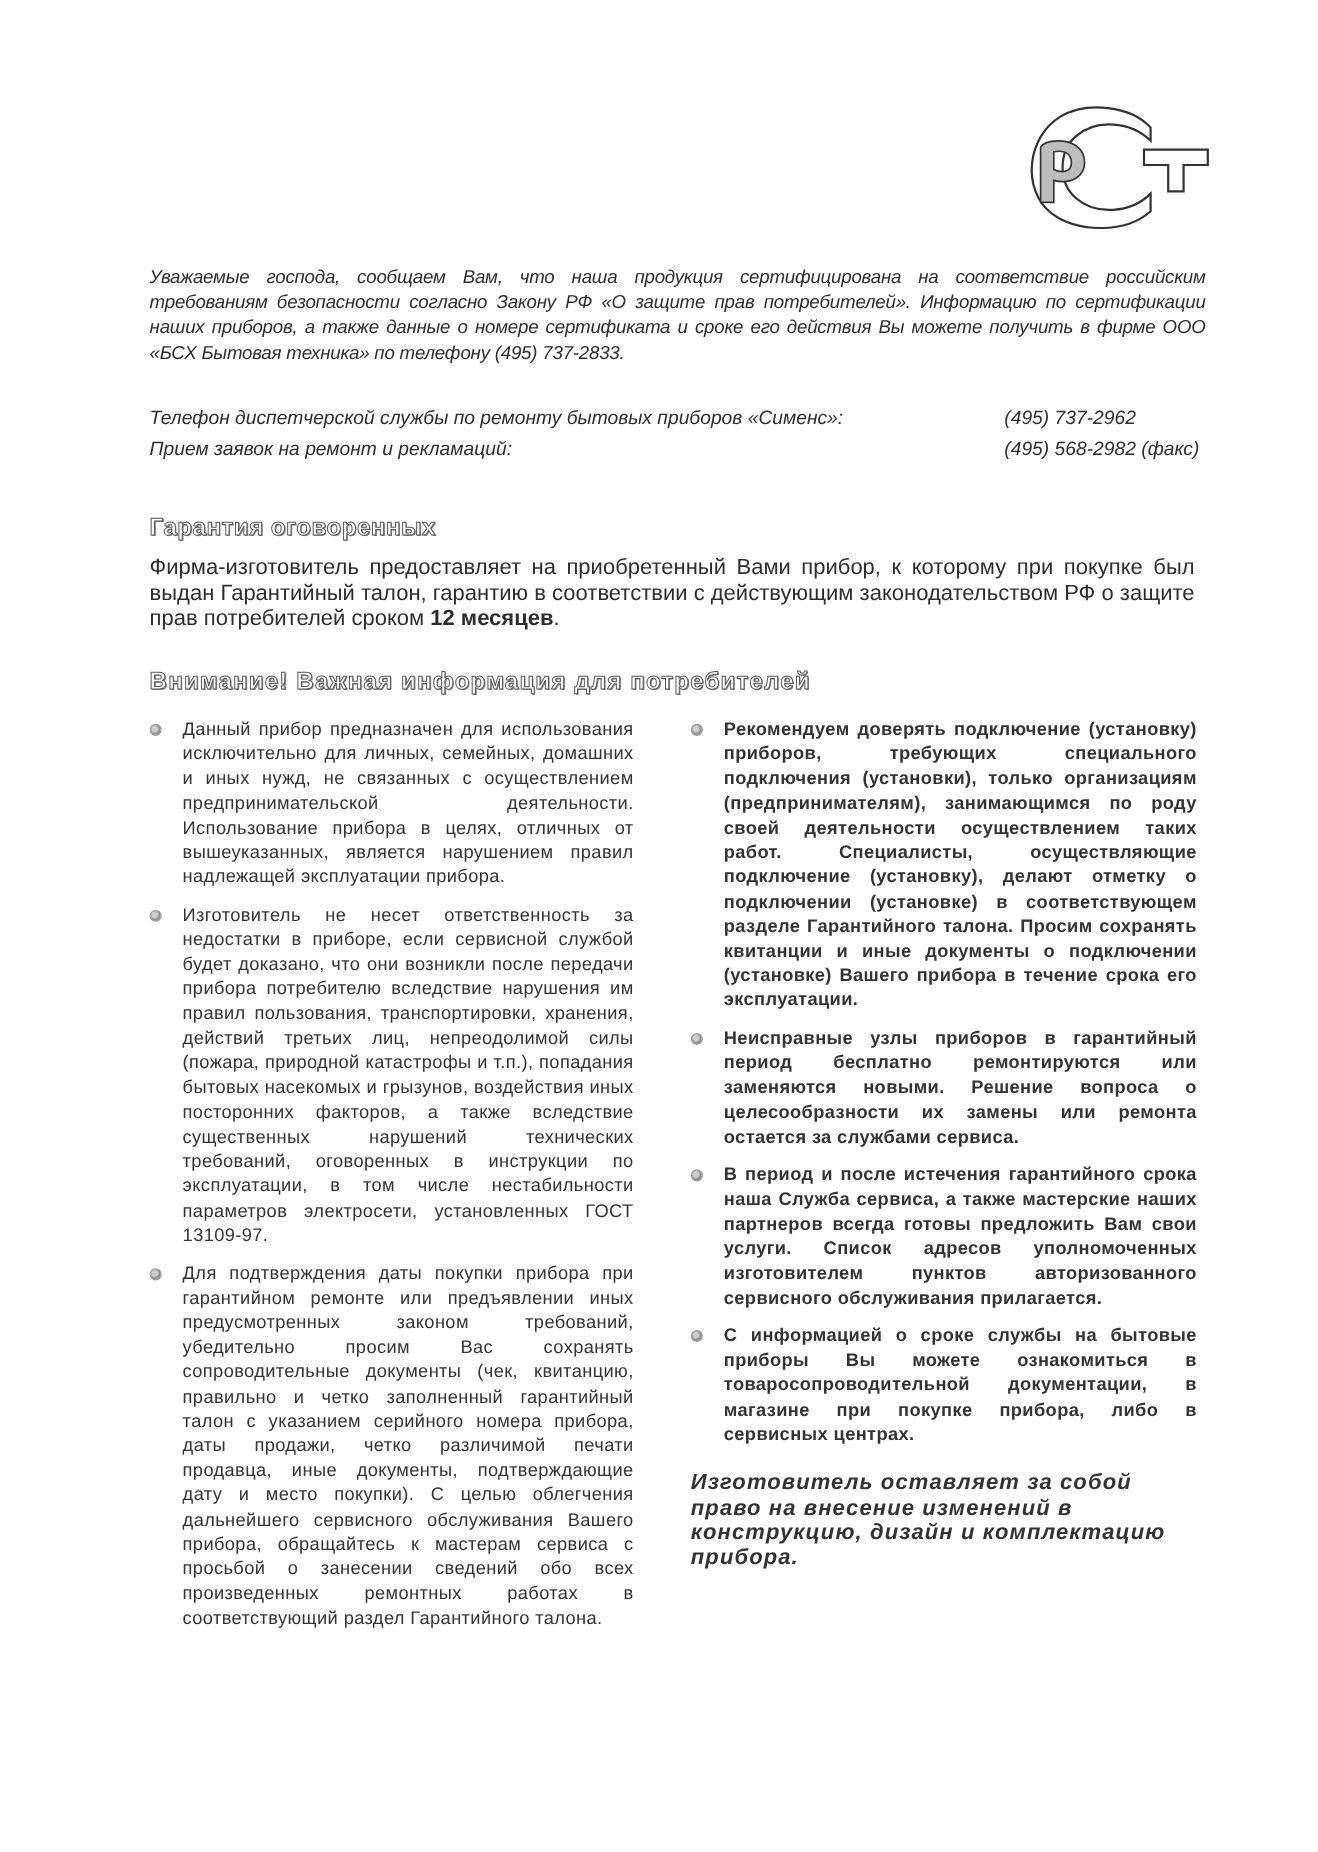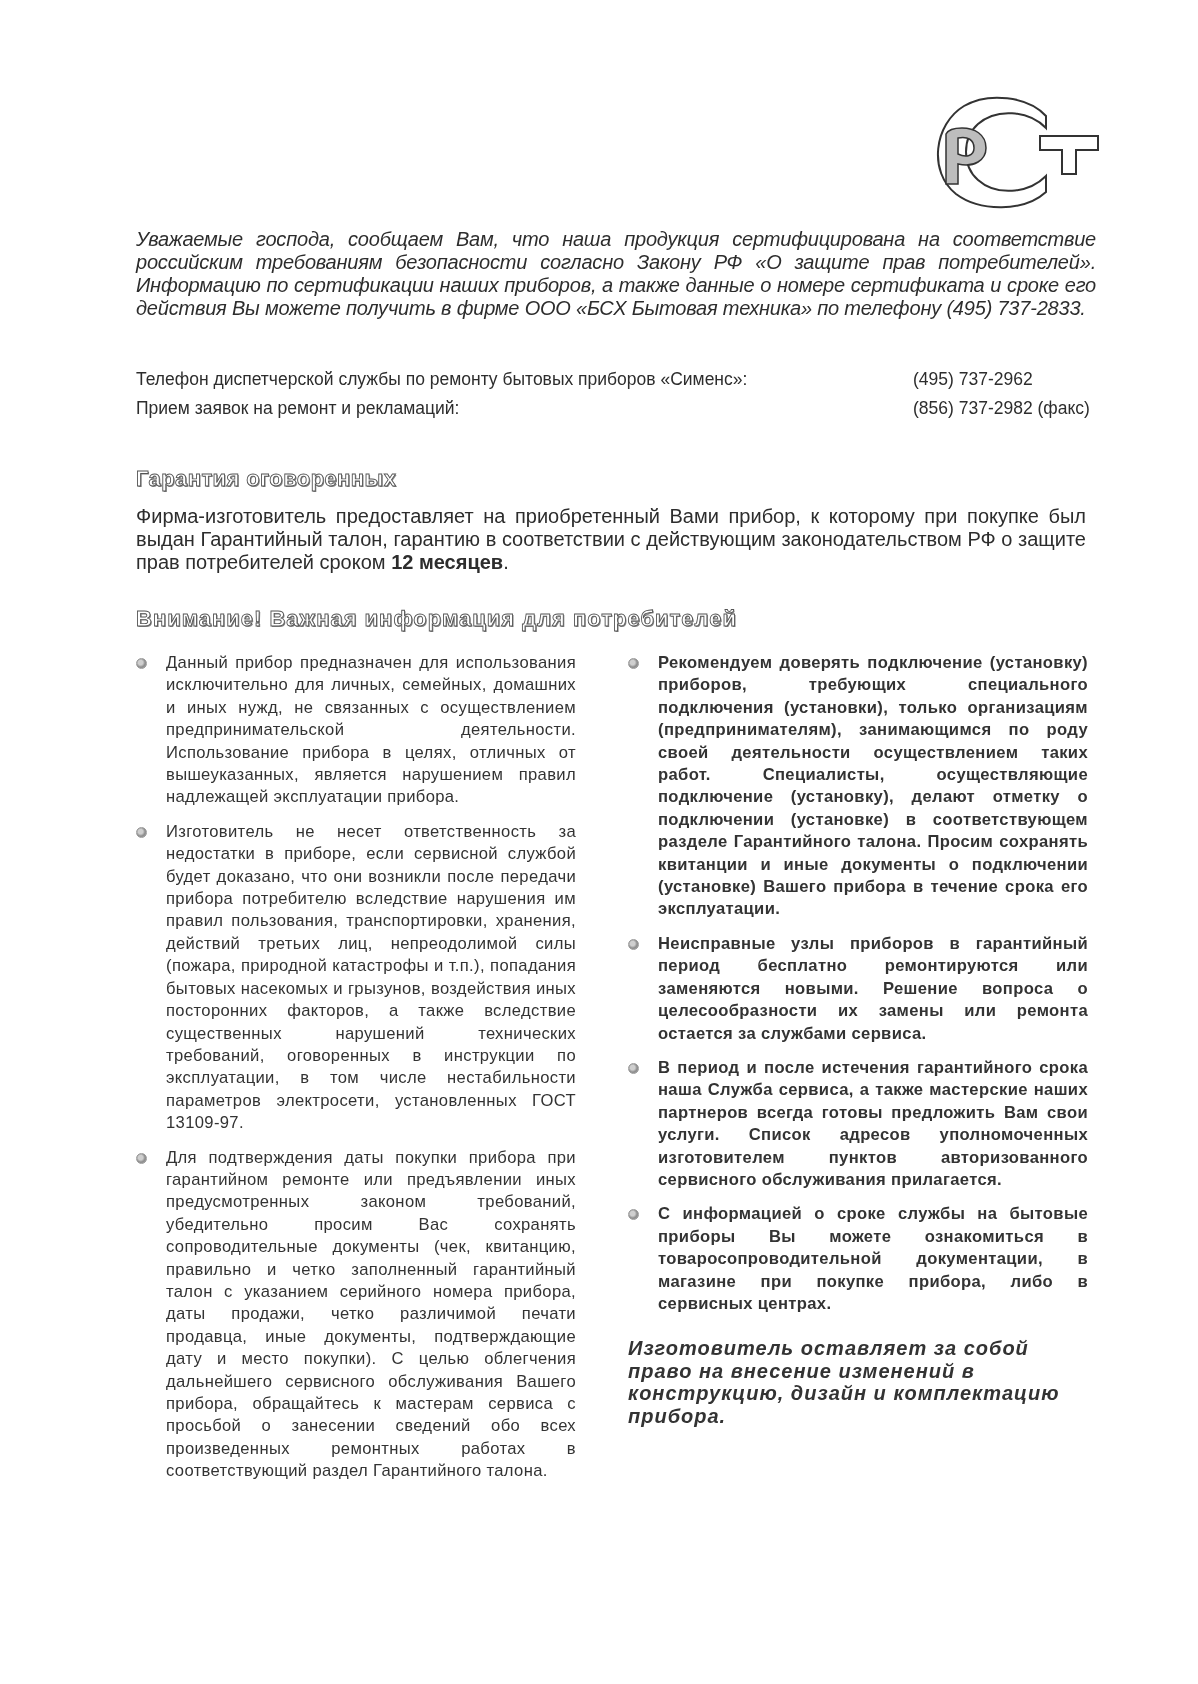--- a/index.html
+++ b/index.html
@@ -2,25 +2,25 @@
 <html><head>
   <meta charset="utf-8">
   <style>
     html, body { margin: 0; padding: 0; background: #ffffff; }
     body {
       width: 1198px; height: 1684px; position: relative; overflow: hidden;
       font-family: "Liberation Sans", sans-serif; color: #2a2a2a;
     }
     .logo { position: absolute; left: 928px; top: 88px; width: 172px; height: 128px; }
     .intro {
-      position: absolute; left: 136px; top: 228px; width: 960px;
-      font-style: italic; font-size: 20px; line-height: 23px; color: #2d2d2d;
+      position: absolute; left: 136px; top: 240px; width: 960px;
+      font-style: italic; font-size: 17px; line-height: 23px; color: #2d2d2d;
       letter-spacing: -0.2px; text-align: justify;
     }
-    .phones { position: absolute; left: 136px; top: 369px; width: 960px; font-size: 17.5px; color: #2d2d2d; }
+    .phones { position: absolute; left: 136px; top: 369px; width: 960px; font-style: italic; font-size: 17.5px; color: #2d2d2d; }
     .phone-row { position: relative; height: 29px; }
     .phone-row .label { position: absolute; left: 0; top: 0; }
     .phone-row .value { position: absolute; left: 730px; top: 0; margin-left: 47px; }
     .h-warranty, .h-attention {
       position: absolute; left: 136px; font-size: 22px; font-weight: bold;
       color: #ffffff; letter-spacing: 0.4px;
       -webkit-text-stroke: 0.9px #555; text-shadow: 1px 1px 0 #888;
     }
     .h-warranty { top: 466px; }
     .h-attention { top: 606px; letter-spacing: 1px; }
@@ -56,21 +56,21 @@
 
 <div class="intro">Уважаемые господа, сообщаем Вам, что наша продукция сертифицирована на соответствие российским требованиям безопасности согласно Закону РФ «О защите прав потребителей». Информацию по сертификации наших приборов, а также данные о номере сертификата и сроке его действия Вы можете получить в фирме ООО «БСХ Бытовая техника» по телефону (495) 737-2833.</div>
 
 <div class="phones">
   <div class="phone-row">
     <span class="label">Телефон диспетчерской службы по ремонту бытовых приборов «Сименс»:</span>
     <span class="value">(495) 737-2962</span>
   </div>
   <div class="phone-row">
     <span class="label">Прием заявок на ремонт и рекламаций:</span>
-    <span class="value">(856) 737-2982 (факс)</span>
+    <span class="value">(495) 568-2982 (факс)</span>
   </div>
 </div>
 
 <div class="h-warranty">Гарантия оговоренных</div>
 <div class="warranty-text"><span>Фирма-изготовитель предоставляет на приобретенный Вами прибор, к которому при покупке был выдан Гарантийный талон, гарантию в соответствии с действующим законодательством РФ о защите прав потребителей сроком </span><b>12 месяцев</b><span>.</span></div>
 
 <div class="h-attention">Внимание! Важная информация для потребителей</div>
 
 <div class="col col-left">
   <div class="item"><span class="bullet"></span><span>Данный прибор предназначен для использования исключительно для личных, семейных, домашних и иных нужд, не связанных с осуществлением предпринимательской деятельности. Использование прибора в целях, отличных от вышеуказанных, является нарушением правил надлежащей эксплуатации прибора.</span></div>

